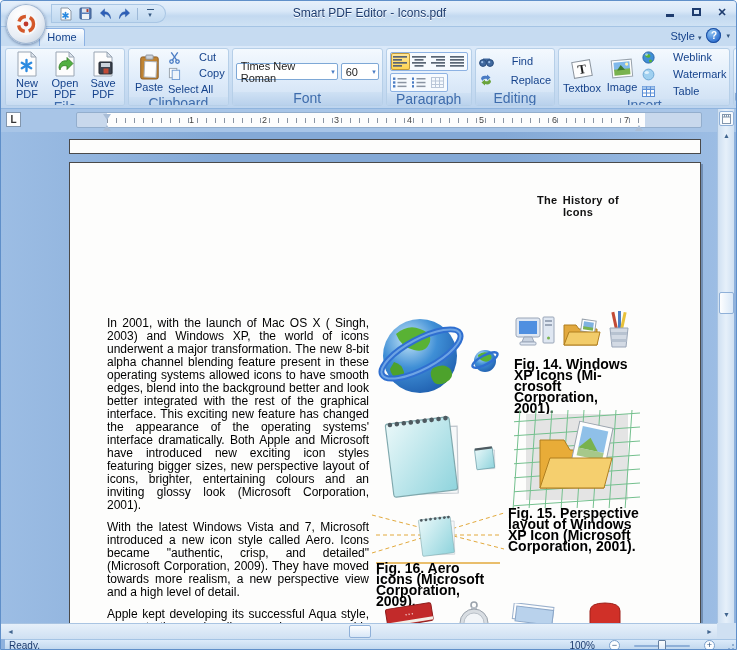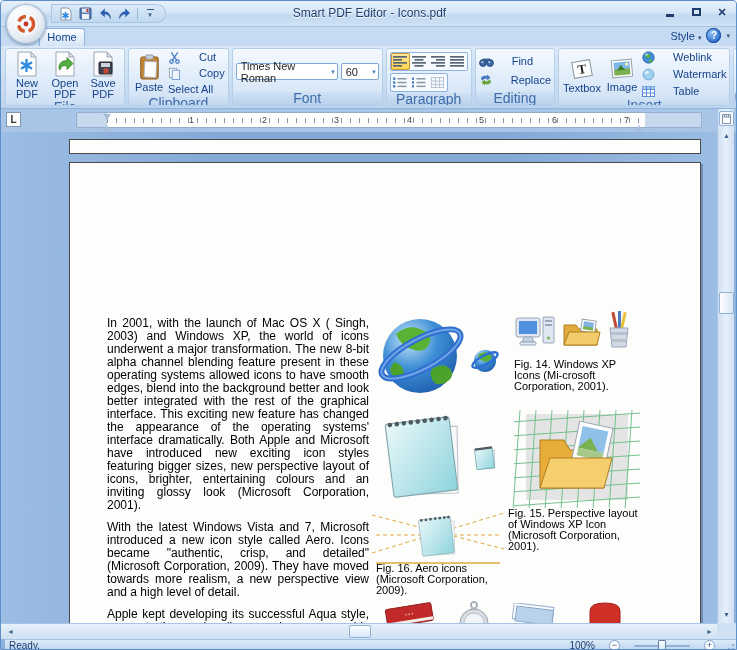--- a/index.html
+++ b/index.html
@@ -112,21 +112,21 @@
   .marker-right { position:absolute; left:558px; top:8px; width:0; height:0; border:4px solid transparent; border-bottom:6px solid #a9bdd6; }
   
   .workspace { position:absolute; left:0; top:131px; width:718px; height:491px; overflow:hidden;
     background:linear-gradient(to right,#9cbde4,#84a9d6 30%,#84a9d6 70%,#9cbde4); }
   .prevpage { position:absolute; left:68px; top:7px; width:632px; height:15px; background:#fdfdfc; border:1px solid #4a4a4a; }
   .page { position:absolute; left:68px; top:30px; width:632px; height:600px; background:#fdfdfc; border:1px solid #4a4a4a; box-shadow:2px 2px 0 rgba(40,60,90,.35); }
   .docheading { position:absolute; left:450px; top:31px; width:116px; text-align:center; font-size:11px; font-weight:bold; color:#111; letter-spacing:.3px; word-spacing:2px; }
   .bodycol { position:absolute; left:37px; top:154px; width:262px; font-size:12px; line-height:13px; color:#000; text-align:justify; }
   .bodycol p { margin-bottom:9px; }
   .bodycol p:last-child { margin-top:16px; }
-  .caption { position:absolute; font-size:11px; line-height:11px; color:#000; }
+  .caption { position:absolute; font-size:14px; line-height:11px; color:#000;font-weight:bold; }
   .figimg { position:absolute; }
   
   .vscroll { position:absolute; right:2px; top:108px; width:17px; height:514px; background:linear-gradient(to right,#cfe0f2,#e6f0fa 50%,#cfe0f2); border-left:1px solid #a9c4e2; }
   .vs-top { position:absolute; left:1px; top:2px; width:15px; height:15px; background:#f6fafe; border:1px solid #8fb0d8; border-radius:2px; display:flex; align-items:center; justify-content:center; }
   .vs-up { position:absolute; left:0; top:20px; width:17px; height:13px; display:flex; align-items:center; justify-content:center; color:#41658f; font-size:7px; }
   .vs-down { position:absolute; left:0; bottom:2px; width:17px; height:13px; display:flex; align-items:center; justify-content:center; color:#41658f; font-size:7px; }
   .vs-thumb { position:absolute; left:1px; top:183px; width:15px; height:22px; background:linear-gradient(to right,#fdfeff,#d8e7f7); border:1px solid #8fb0d8; border-radius:2px; }
   .hscroll { position:absolute; left:0; top:622px; width:718px; height:16px; background:linear-gradient(#e6f0fa,#cfe0f2); border-top:1px solid #a9c4e2; }
   .hs-left,.hs-right { position:absolute; top:1px; width:15px; height:13px; display:flex; align-items:center; justify-content:center; color:#41658f; font-size:7px; }
   .hs-left { left:2px; } .hs-right { right:2px; }
@@ -510,20 +510,21 @@
       <span class="num" style="left:547px">7</span>
       <i class="marker-left"></i>
       <i class="marker-left2"></i>
       <i class="marker-right"></i>
     </div>
   </div>
 
   <div class="workspace">
     <div class="prevpage"></div>
     <div class="page">
+      <div class="docheading">The History of Icons</div>
 
       <div class="bodycol">
         <p>In 2001, with the launch of Mac OS X ( Singh, 2003) and Windows XP, the world of icons underwent a major transformation. The new 8-bit alpha channel blending feature present in these operating systems allowed icons to have smooth edges, blend into the background better and look better integrated with the rest of the graphical interface. This exciting new feature has changed the appearance of the operating systems' interface dramatically. Both Apple and Microsoft have introduced new exciting icon styles featuring bigger sizes, new perspective layout of icons, brighter, entertaining colours and an inviting glossy look (Microsoft Corporation, 2001).</p>
         <p>With the latest Windows Vista and 7, Microsoft introduced a new icon style called Aero. Icons became "authentic, crisp, and detailed" (Microsoft Corporation, 2009). They have moved towards more realism, a new perspective view and a high level of detail.</p>
         <p>Apple kept developing its successful Aqua style, concentrating primarily on human graphic interface improvements.</p>
         <p>Nowadays, computer technology doesn't limit icon</p>
       </div>
 
       <svg class="figimg" style="left:306px; top:143px" width="92" height="96" viewBox="0 0 92 96">
         <defs>

